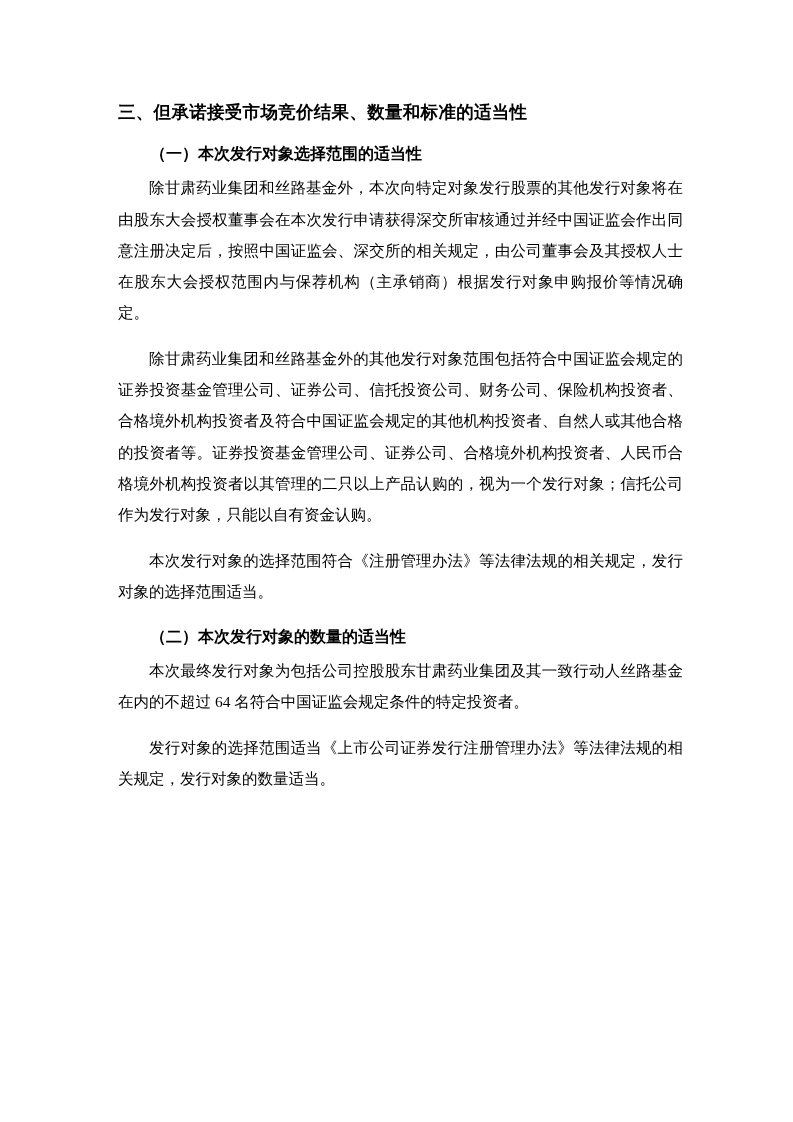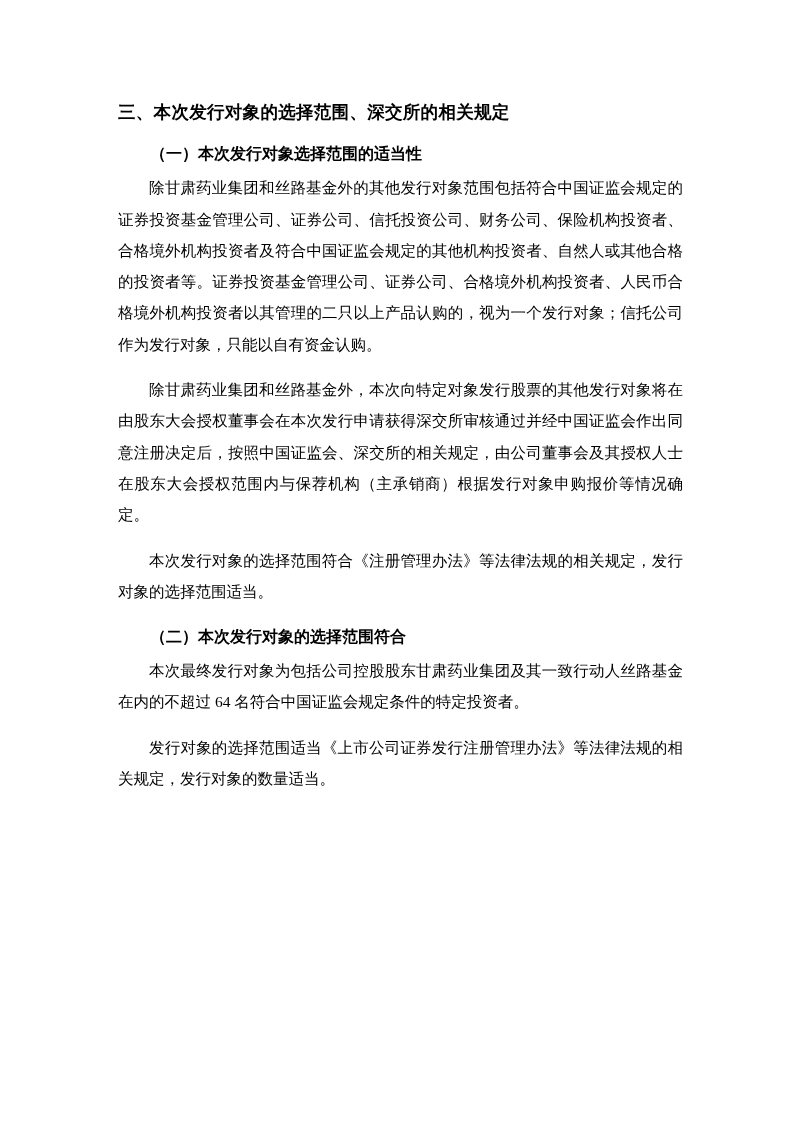--- a/index.html
+++ b/index.html
@@ -55,31 +55,31 @@
   p.para + p.para {
     margin-top: 14px;
   }
 </style>
 </head>
 <body>
 
 <div class="page">
   <div class="doc-body">
 
-    <h2 class="section-heading">三、本次发行对象的选择范围、深交所的相关规定</h2>
+    <h2 class="section-heading">三、但承诺接受市场竞价结果、数量和标准的适当性</h2>
 
     <h3 class="sub-heading first-sub">（一）本次发行对象选择范围的适当性</h3>
 
 
+    <p class="para">除甘肃药业集团和丝路基金外，本次向特定对象发行股票的其他发行对象将在由股东大会授权董事会在本次发行申请获得深交所审核通过并经中国证监会作出同意注册决定后，按照中国证监会、深交所的相关规定，由公司董事会及其授权人士在股东大会授权范围内与保荐机构（主承销商）根据发行对象申购报价等情况确定。</p>
+
     <p class="para">除甘肃药业集团和丝路基金外的其他发行对象范围包括符合中国证监会规定的证券投资基金管理公司、证券公司、信托投资公司、财务公司、保险机构投资者、合格境外机构投资者及符合中国证监会规定的其他机构投资者、自然人或其他合格的投资者等。证券投资基金管理公司、证券公司、合格境外机构投资者、人民币合格境外机构投资者以其管理的二只以上产品认购的，视为一个发行对象；信托公司作为发行对象，只能以自有资金认购。</p>
-
-    <p class="para">除甘肃药业集团和丝路基金外，本次向特定对象发行股票的其他发行对象将在由股东大会授权董事会在本次发行申请获得深交所审核通过并经中国证监会作出同意注册决定后，按照中国证监会、深交所的相关规定，由公司董事会及其授权人士在股东大会授权范围内与保荐机构（主承销商）根据发行对象申购报价等情况确定。</p>
 
     <p class="para">本次发行对象的选择范围符合《注册管理办法》等法律法规的相关规定，发行对象的选择范围适当。</p>
 
-    <h3 class="sub-heading">（二）本次发行对象的选择范围符合</h3>
+    <h3 class="sub-heading">（二）本次发行对象的数量的适当性</h3>
 
     <p class="para">本次最终发行对象为包括公司控股股东甘肃药业集团及其一致行动人丝路基金在内的不超过 64 名符合中国证监会规定条件的特定投资者。</p>
 
     <p class="para">发行对象的选择范围适当《上市公司证券发行注册管理办法》等法律法规的相关规定，发行对象的数量适当。</p>
 
   </div>
 </div>
 
 </body></html>

